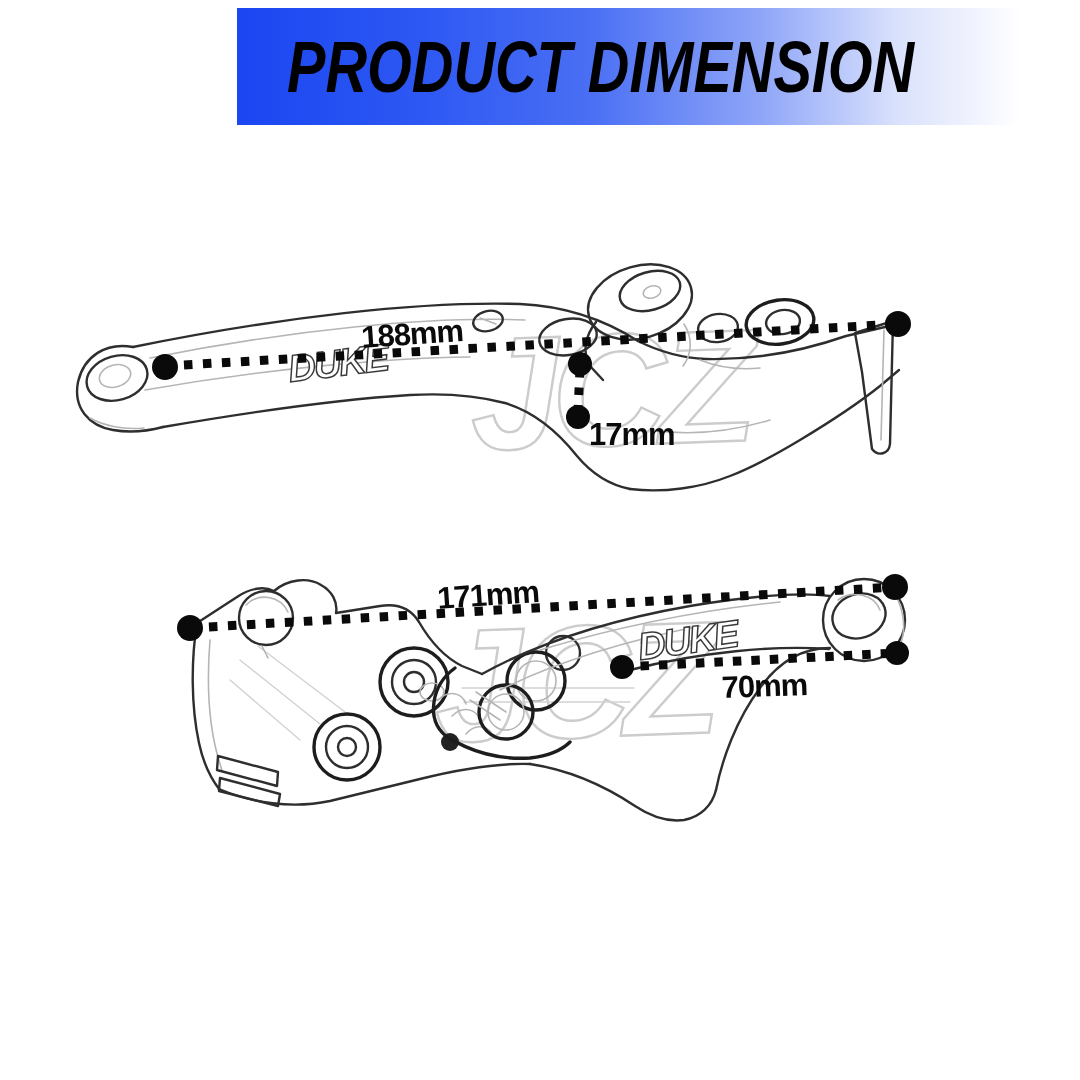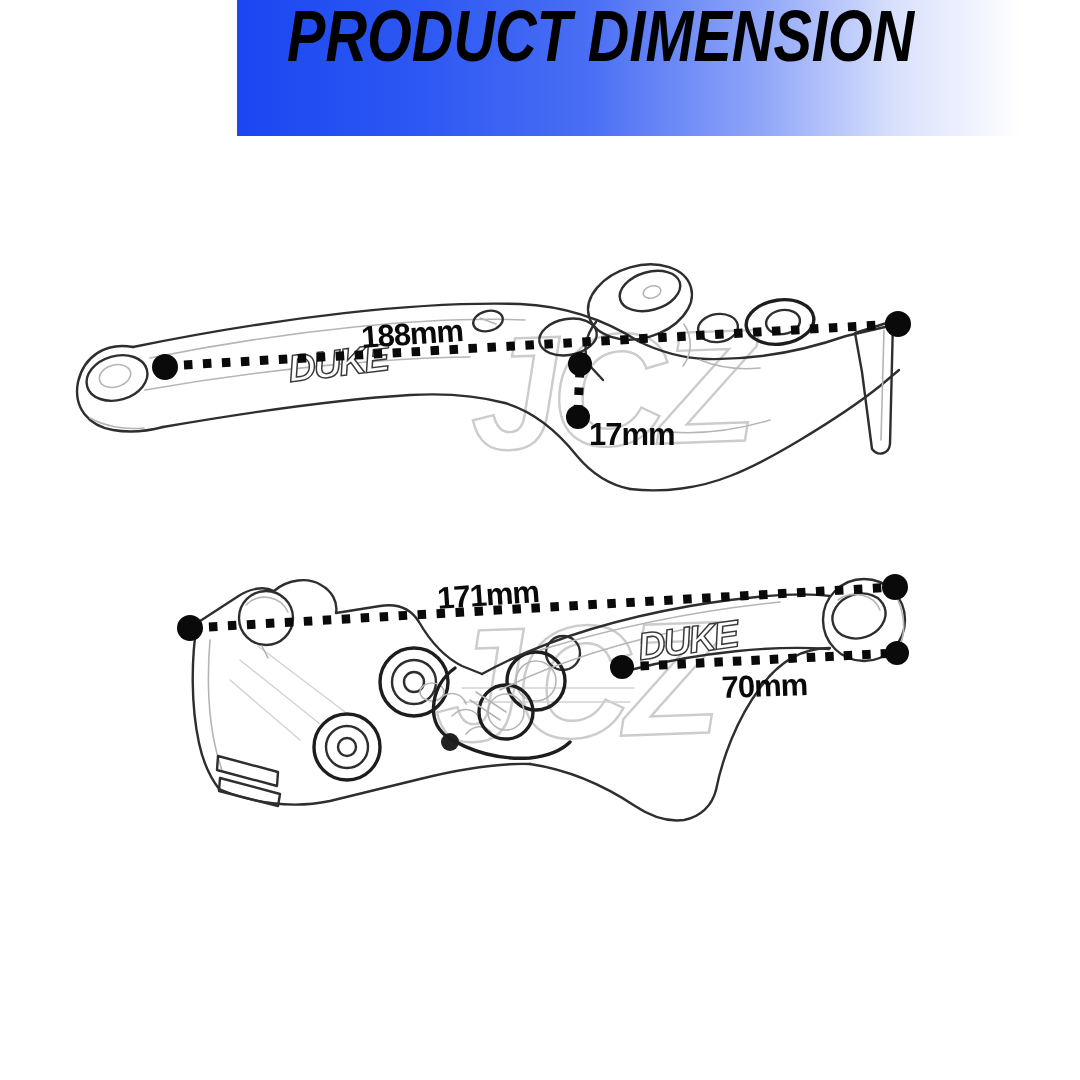--- a/index.html
+++ b/index.html
@@ -1,23 +1,23 @@
 <!DOCTYPE html>
 <html><head>
 <meta charset="utf-8">
 <style>
   html,body{margin:0;padding:0;}
   body{
     width:1080px;height:1080px;position:relative;background:#ffffff;
     font-family:"Liberation Sans", sans-serif;overflow:hidden;
   }
   .banner{
-    position:absolute;left:237px;top:0;width:843px;height:136px;
+    position:absolute;left:237px;top:8px;width:843px;height:117px;
     background:linear-gradient(90deg,#1b46f2 0%,#2d58f3 22%,#4a6ff4 42%,#8ea5f8 62%,#d8e0fc 78%,#ffffff 93%,#ffffff 100%);
-    display:flex;
+    display:flex;align-items:center;
   }
   .banner-title{
     display:inline-block;margin-left:50px;
     font-family:"Liberation Sans", sans-serif;
     font-weight:bold;font-style:italic;font-size:72px;line-height:1;
     color:#000;letter-spacing:0px;white-space:nowrap;
     transform:scaleX(0.8);transform-origin:left center;
   }
   svg{position:absolute;left:0;top:0;}
   .outline{fill:none;stroke:#2e2e2e;stroke-width:2.4;stroke-linecap:round;stroke-linejoin:round;}

